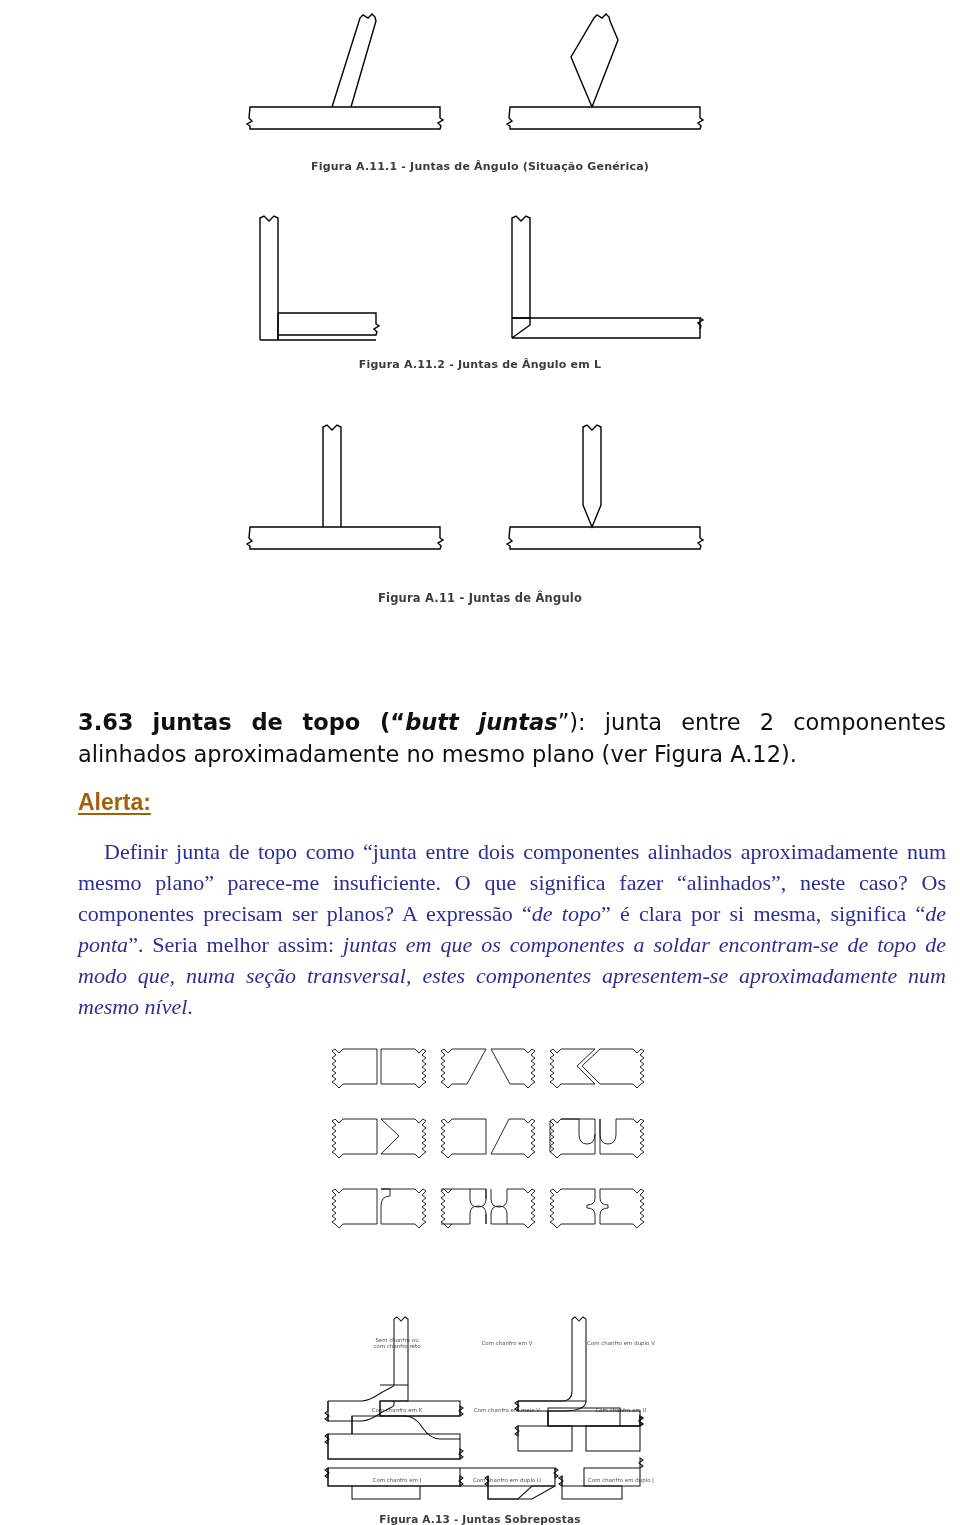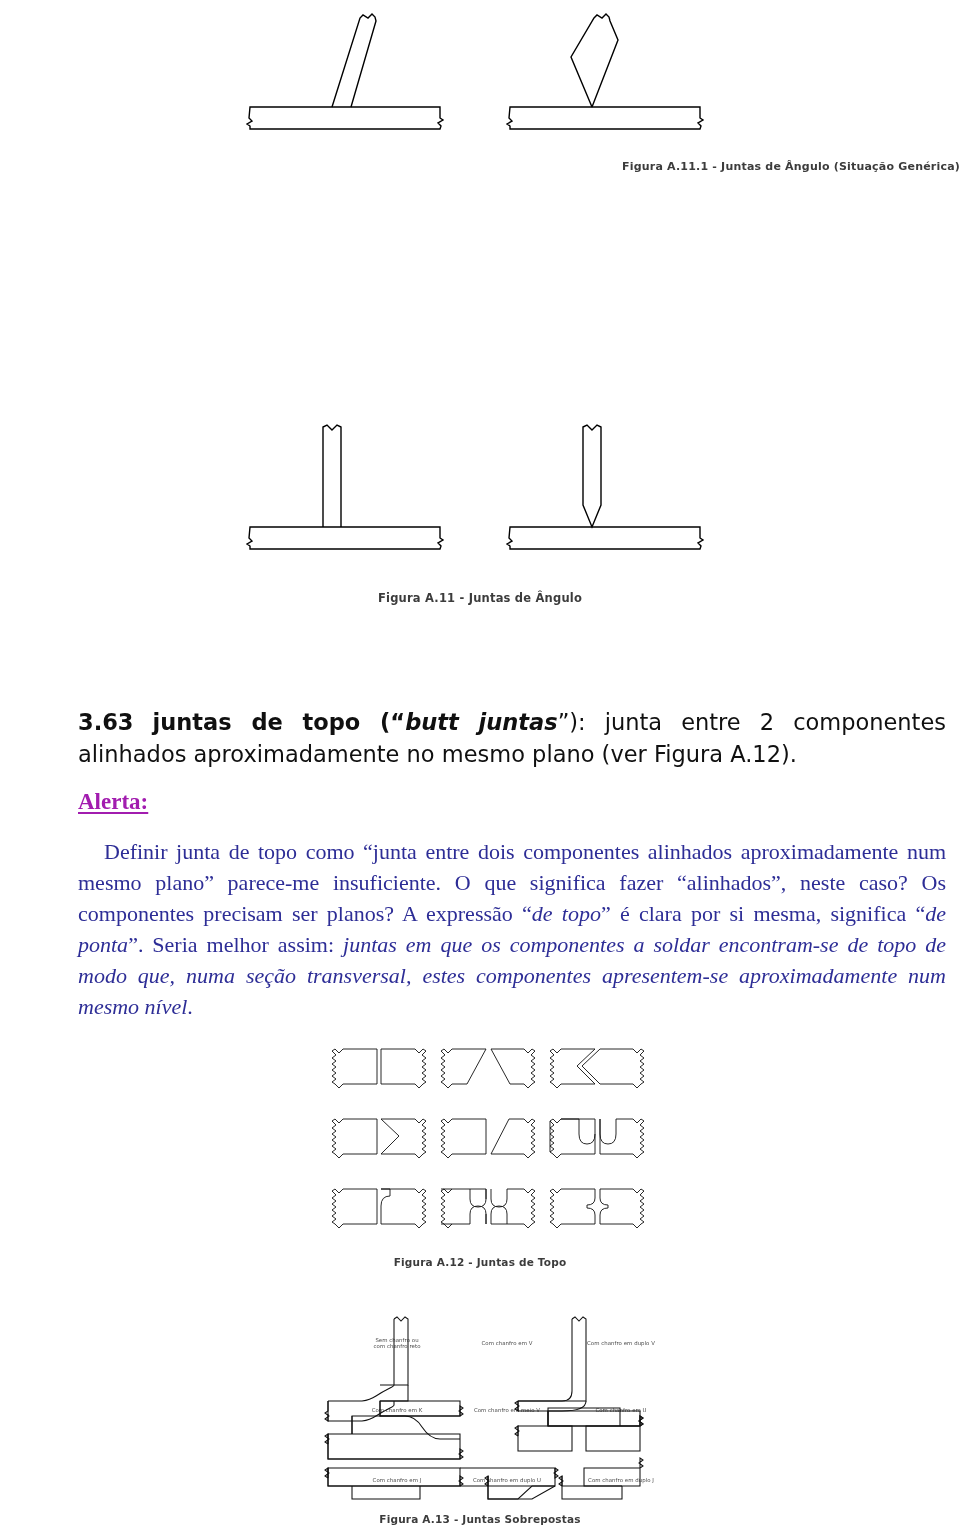--- a/index.html
+++ b/index.html
@@ -26,21 +26,21 @@
   .fig-block { position: absolute; left: 0; width: 960px; }
   .fig-canvas { display: block; margin: 0 auto; }
   .fig-caption {
     text-align: center;
     font-family: "DejaVu Sans", sans-serif;
     font-weight: bold;
     color: #3c3c3c;
     letter-spacing: .2px;
   }
   .cap-lg { font-size: 11.5px; }
-  .cap-md { font-size: 11px; text-align: right; }
+  .cap-md { font-size: 11px; }
   .cap-sm { font-size: 10.5px; }
 
   
   .heading {
     position: absolute;
     left: 78px;
     width: 868px;
     top: 706px;
     font-family: "DejaVu Sans", sans-serif;
     font-size: 22.5px;
@@ -50,24 +50,24 @@
     text-align-last: left;
   }
   .heading .num { font-weight: bold; }
   .heading .bold { font-weight: bold; }
   .heading .ital { font-style: italic; }
 
   .alerta {
     position: absolute;
     left: 78px;
     top: 789px;
-    font-family: Liberation Serif, serif;
+    font-family: Liberation Sans, sans-serif;
     font-size: 23px;
     font-weight: bold;
-    color: #a21caf;
+    color: #a16207;
     text-decoration: underline;
     text-underline-offset: 3px;
   }
 
   .bodytext {
     position: absolute;
     left: 78px;
     width: 868px;
     top: 836px;
     font-family: Liberation Serif, serif;
@@ -106,20 +106,39 @@
         <path d="M112 107 L140 18 L143 15 L148 18 L152 14 L155 17 L156 21 L131 107"></path>
 
         <path d="M290 107 L480 107 L480 118 L483 120 L478 123 L481 126 L480 129 L290 129 L290 126 L287 124 L292 121 L289 118 Z"></path>
 
         <path d="M372 107 L351 57 L374 18 L377 15 L382 18 L386 14 L389 17 L390 21 L398 40 L372 107"></path>
       </g>
     </svg>
     <div class="fig-caption cap-md" style="margin-top:10px;">Figura A.11.1 - Juntas de Ângulo (Situação Genérica)</div>
   </div>
 
+  <div class="fig-block" style="top:200px;">
+    <svg class="fig-canvas" width="520" height="150" viewBox="0 0 520 150">
+      <g fill="none" stroke="#000000" stroke-width="1.4">
+
+        <path d="M40 140 L40 18 L44 16 L49 21 L54 16 L58 18 L58 140"></path>
+
+        <path d="M58 113 L156 113 L156 124 L159 126 L154 129 L157 132 L156 135 L58 135"></path>
+        <line x1="40" y1="140" x2="156" y2="140"></line>
+        <line x1="58" y1="113" x2="58" y2="140"></line>
+
+        <path d="M292 138 L292 18 L296 16 L301 21 L306 16 L310 18 L310 125 L292 138"></path>
+
+        <path d="M292 138 L480 138 L480 118 L292 118"></path>
+        <path d="M480 118 L483 120 L478 123 L481 126 L480 129"></path>
+        <line x1="292" y1="118" x2="310" y2="118"></line>
+      </g>
+    </svg>
+    <div class="fig-caption cap-md" style="margin-top:8px;">Figura A.11.2 - Juntas de Ângulo em L</div>
+  </div>
 
   <div class="fig-block" style="top:405px;">
     <svg class="fig-canvas" width="520" height="160" viewBox="0 0 520 160">
       <g fill="none" stroke="#000000" stroke-width="1.4">
 
         <path d="M30 122 L220 122 L220 133 L223 135 L218 138 L221 141 L220 144 L30 144 L30 141 L27 139 L32 136 L29 133 Z"></path>
 
         <path d="M103 122 L103 22 L107 20 L112 25 L117 20 L121 22 L121 122"></path>
 
         <path d="M290 122 L480 122 L480 133 L483 135 L478 138 L481 141 L480 144 L290 144 L290 141 L287 139 L292 136 L289 133 Z"></path>
@@ -193,21 +212,20 @@
 
       <div class="mini-label" style="left:352px; top:161px; width:90px;">Com chanfro em K</div>
       <div class="mini-label" style="left:462px; top:161px; width:90px;">Com chanfro em meio V</div>
       <div class="mini-label" style="left:572px; top:161px; width:98px;">Com chanfro em U</div>
 
       <div class="mini-label" style="left:352px; top:231px; width:90px;">Com chanfro em J</div>
       <div class="mini-label" style="left:462px; top:231px; width:90px;">Com chanfro em duplo U</div>
       <div class="mini-label" style="left:572px; top:231px; width:98px;">Com chanfro em duplo J</div>
     </div>
 
-    <div class="fig-caption cap-sm" style="margin-top:10px;">Figura A.12 - Juntas de Topo</div>
   </div>
 
   <div class="fig-block" style="top:1296px;">
     <svg class="fig-canvas" width="360" height="205" viewBox="0 0 360 205">
       <g fill="none" stroke="#111111" stroke-width="1.05" stroke-linejoin="miter">
 
         <path d="M94 23 L97 21 L101 25 L105 21 L108 23 L108 89 L80 89"></path>
         <path d="M108 89 L108 105 L80 105"></path>
         <path d="M94 23 L94 89 Q94 90 90 92 Q82 96 76 100 Q70 104 62 105 L28 105"></path>
         <path d="M28 105 L28 115 L25 117 L29 120 L25 123 L28 125 L28 118"></path>

